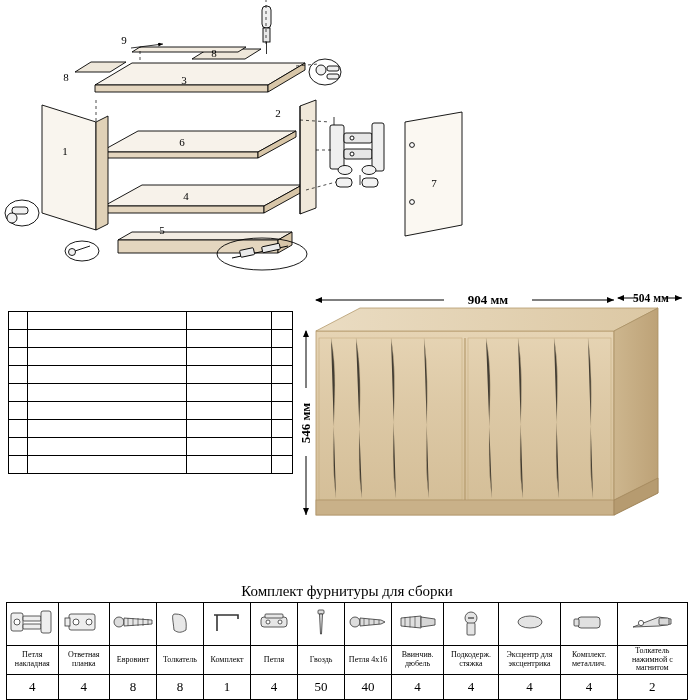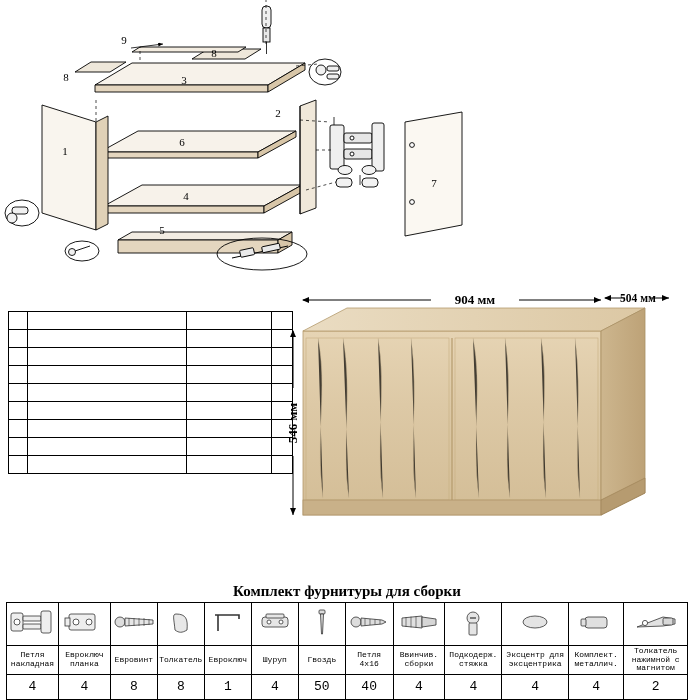--- a/index.html
+++ b/index.html
@@ -29,31 +29,31 @@
     white-space:nowrap;
   }
   .pt-num{width:14px;text-align:center;}
   .pt-name{width:150px;text-align:left;padding-left:4px;}
   .pt-size{width:78px;text-align:center;}
   .pt-qty{width:16px;text-align:center;}
   .small-name{font-size:9.5px;}
   .small-size{font-size:10px;}
 
   
-  .cabinet-area{position:absolute;left:283px;top:288px;width:390px;height:250px;}
+  .cabinet-area{position:absolute;left:296px;top:288px;width:390px;height:250px;}
 
   
   .kit-title{
     position:absolute;left:0;top:583px;width:694px;text-align:center;
-    font-size:15px;font-weight:bold;font-family:"Liberation Serif", serif;
+    font-size:15px;font-weight:normal;font-family:"Liberation Serif", serif;
   }
   .kit-table{
     position:absolute;left:6px;top:602px;width:682px;
     border-collapse:collapse;
-    font-family:Liberation Mono, monospace;
+    font-family:Liberation Serif, serif;
   }
   .kit-table td{border:1px solid #000;text-align:center;vertical-align:middle;}
   .kit-icon-row td{height:42px;padding:0;}
   .kit-label-row td{height:25px;font-size:8px;line-height:8.5px;padding:1px 1px;}
   .kit-qty-row td{height:22px;font-size:13px;}
 </style>
 </head>
 <body>
 
 <div class="exploded">
@@ -373,28 +373,28 @@
         <td><svg width="46" height="34">
             <g stroke="#333" fill="#e2e2e2" stroke-width="0.8">
               <path d="M4,22 L30,12 L42,14 L42,19 L30,21 z"></path>
               <circle cx="12" cy="18" r="2.6" fill="#fff"></circle>
               <rect x="30" y="13" width="10" height="7" rx="1.5" fill="#d8d8d8"></rect>
             </g>
           </svg></td>
       </tr>
     <tr class="kit-label-row" id="kit-labels">
         <td>Петля накладная</td>
-        <td>Евроключ планка</td>
+        <td>Ответная планка</td>
         <td>Евровинт</td>
         <td>Толкатель</td>
-        <td>Евроключ</td>
-        <td>Шуруп</td>
+        <td>Комплект</td>
+        <td>Петля</td>
         <td>Гвоздь</td>
         <td>Петля 4х16</td>
-        <td>Ввинчив. сборки</td>
+        <td>Ввинчив. дюбель</td>
         <td>Подкодерж. стяжка</td>
         <td>Эксцентр для эксцентрика</td>
         <td>Комплект. металлич.</td>
         <td>Толкатель нажимной с магнитом</td>
       </tr>
     <tr class="kit-qty-row" id="kit-qtys">
         <td>4</td>
         <td>4</td>
         <td>8</td>
         <td>8</td>

